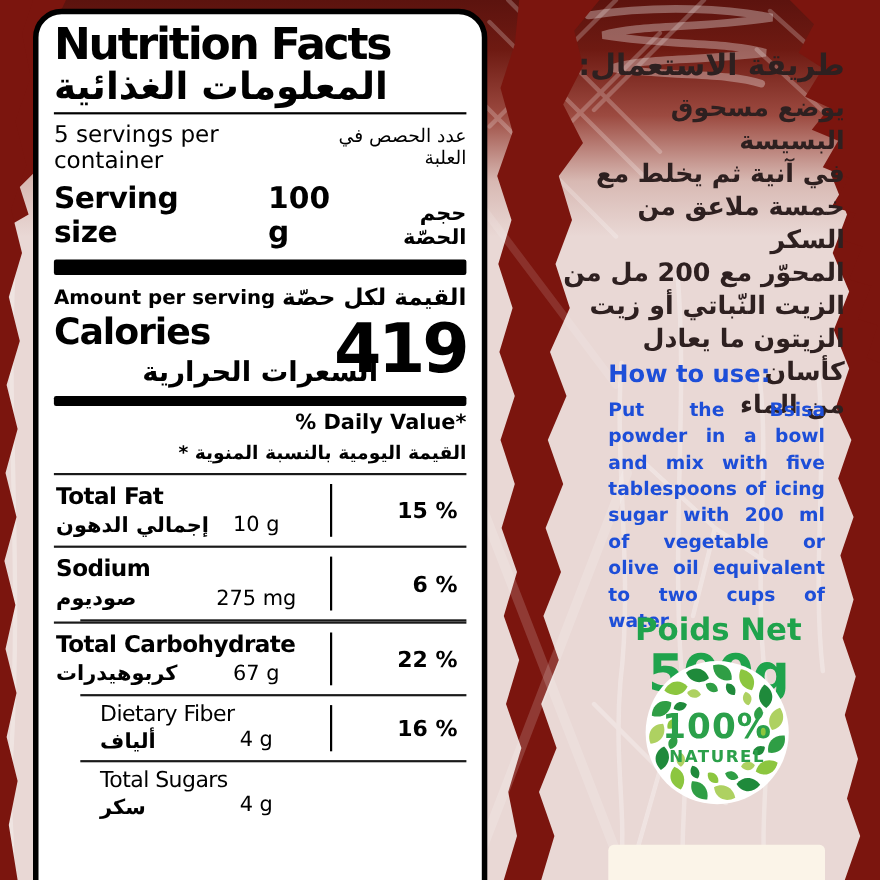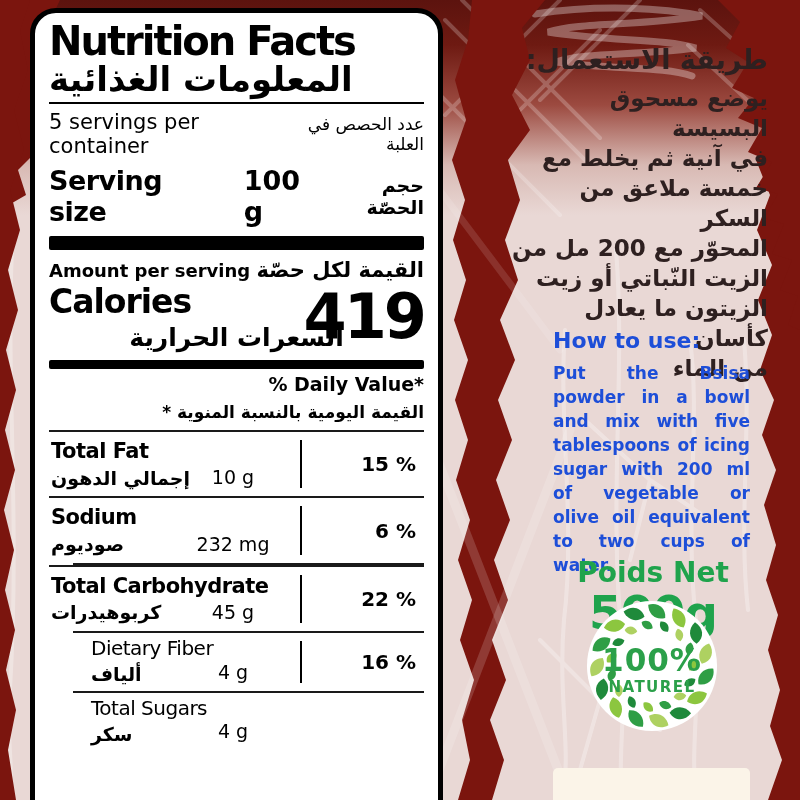--- a/index.html
+++ b/index.html
@@ -32,21 +32,21 @@
   .nlabel{position:absolute;left:30px;top:8px;width:403px;height:812px;z-index:2;
           background:#ffffff;border:5px solid #000;border-radius:26px 26px 0 0;
           color:#000;}
   .nlabel-body{padding:8px 14px 0 14px;}
   .t-en{font-size:40px;font-weight:bold;letter-spacing:-2px;line-height:1.0;}
   .t-ar{font-size:34px;font-weight:bold;line-height:1.1;direction:rtl;text-align:left;}
   .thin-rule{border:0;border-top:2px solid #000;margin:4px 0 3px 0;}
   .servings{display:flex;justify-content:space-between;align-items:center;padding:3px 0 6px 0;}
   .servings .s-en{font-size:21px;}
   .servings .s-ar{font-size:17px;direction:rtl;}
-  .ssize{display:flex;align-items:center;font-weight:bold;padding:1px 0 9px 0;}
+  .ssize{display:flex;align-items:flex-end;font-weight:bold;padding:1px 0 9px 0;}
   .ssize .z-en{font-size:27px;letter-spacing:-0.5px;}
   .ssize .z-val{font-size:27px;margin-left:26px;}
   .ssize .z-ar{font-size:19px;margin-left:auto;direction:rtl;}
   .bar{background:#000;height:14px;border-radius:2px;}
   .bar.med{height:9px;}
   .amount{display:flex;justify-content:space-between;align-items:center;padding:8px 0 2px 0;font-weight:bold;}
   .amount .a-en{font-size:18px;}
   .amount .a-ar{font-size:21px;direction:rtl;}
   .calrow{position:relative;height:76px;}
   .cal-en{font-size:33px;font-weight:bold;letter-spacing:-1px;line-height:1.1;}
@@ -214,32 +214,32 @@
       <div class="ar">إجمالي الدهون</div>
       <div class="val">10 g</div>
       <div class="divider"></div>
       <div class="dv">15 %</div>
     </div>
 
     <div class="sep"></div>
     <div class="nrow">
       <div class="en">Sodium</div>
       <div class="ar">صوديوم</div>
-      <div class="val">232 mg</div>
+      <div class="val">275 mg</div>
       <div class="divider"></div>
       <div class="dv">6 %</div>
     </div>
 
     <div class="sep inset"></div>
 
     <div class="sep"></div>
     <div class="nrow">
       <div class="en">Total Carbohydrate</div>
       <div class="ar">كربوهيدرات</div>
-      <div class="val">45 g</div>
+      <div class="val">67 g</div>
       <div class="divider"></div>
       <div class="dv">22 %</div>
     </div>
 
     <div class="sep inset"></div>
     <div class="nrow sub">
       <div class="en">Dietary Fiber</div>
       <div class="ar">ألياف</div>
       <div class="val">4 g</div>
       <div class="divider"></div>

